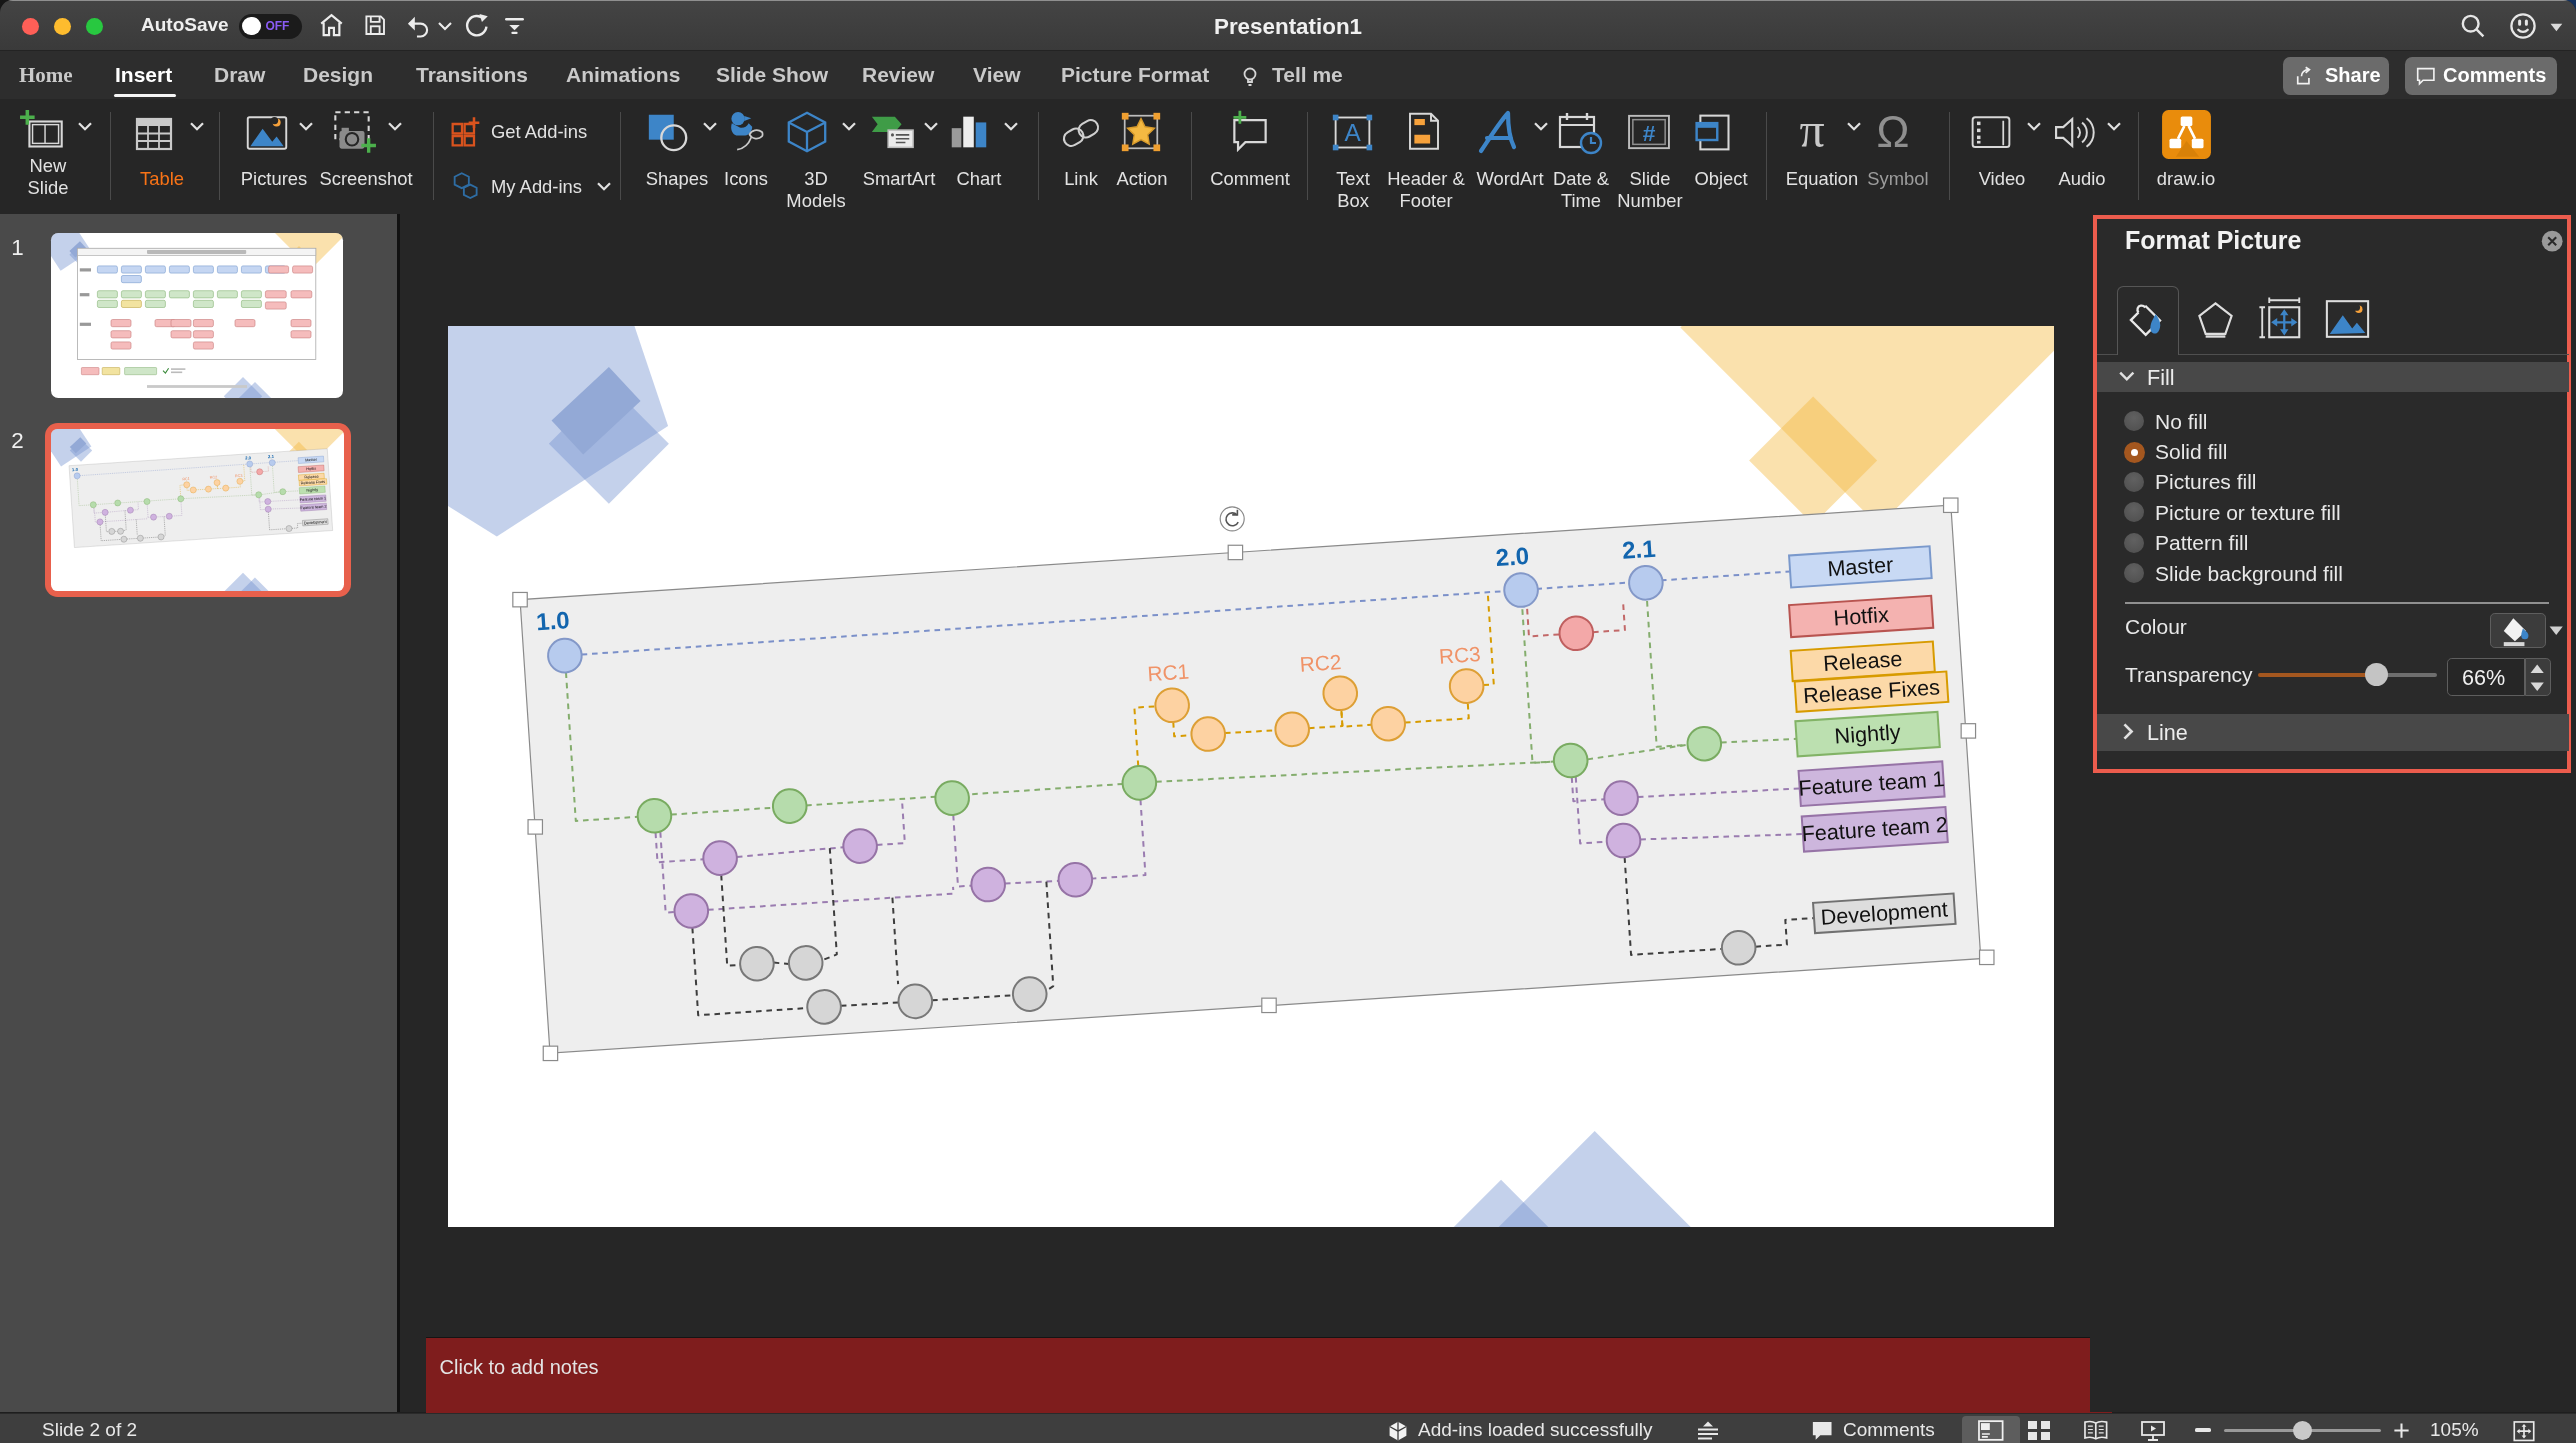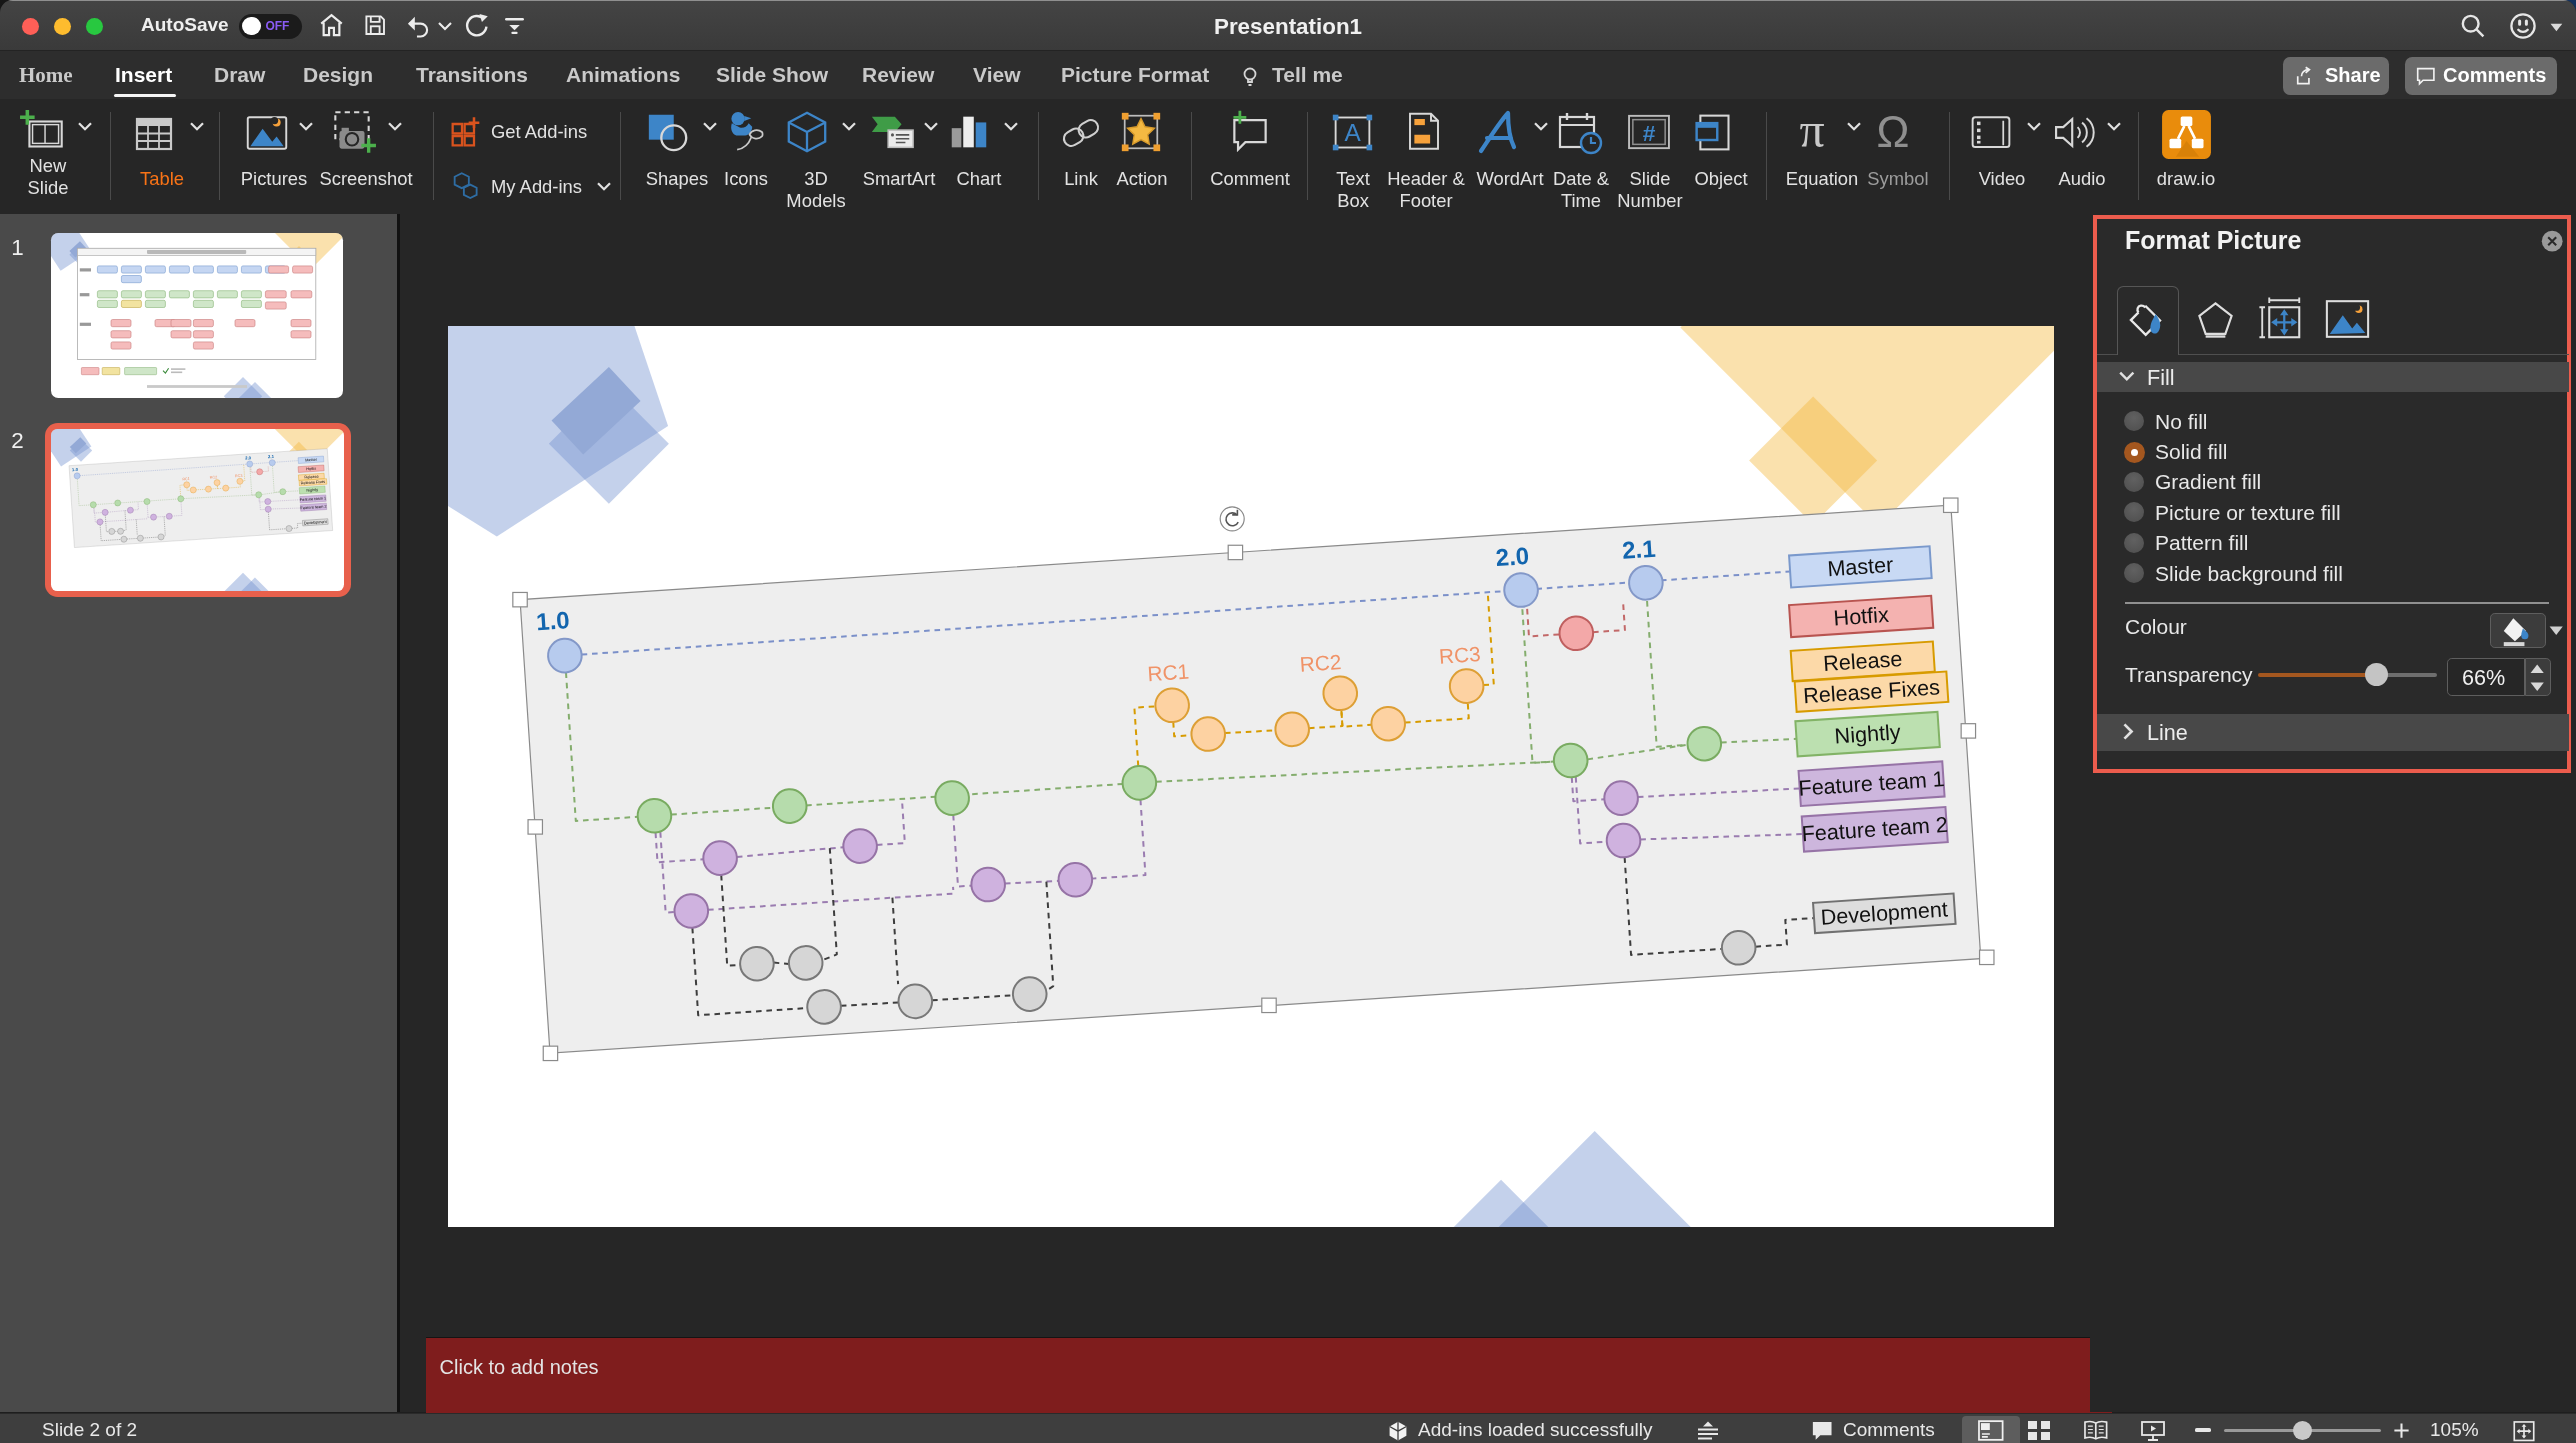--- a/index.html
+++ b/index.html
@@ -694,21 +694,21 @@
 <svg class="abs" style="left:2118px;top:370px;" width="17.6" height="12.8" viewBox="0 0 12 8" fill="none" stroke="#e0e0e0" stroke-width="1.7">
       <path d="M1.5 1.5 6 6l4.5-4.5"></path>
     </svg>
 <div class="abs" style="left:2147px;top:365px;font-size:21.6px;color:#ececec;">Fill</div>
 <div class="radio" style="left:2124px;top:411px;"></div>
 <div class="abs" style="left:2155px;top:410px;font-size:21px;color:#e8e8e8;">No fill</div>
 <div class="abs" style="left:2124px;top:442px;width:21px;height:21px;border-radius:50%;background:#a4571f;"></div>
 <div class="abs" style="left:2131px;top:449px;width:7.2px;height:7.2px;border-radius:50%;background:#fff;"></div>
 <div class="abs" style="left:2155px;top:440px;font-size:21px;color:#e8e8e8;">Solid fill</div>
 <div class="radio" style="left:2124px;top:472px;"></div>
-<div class="abs" style="left:2155px;top:470px;font-size:21px;color:#e8e8e8;">Gradient fill</div>
+<div class="abs" style="left:2155px;top:470px;font-size:21px;color:#e8e8e8;">Pictures fill</div>
 <div class="radio" style="left:2124px;top:502px;"></div>
 <div class="abs" style="left:2155px;top:501px;font-size:21px;color:#e8e8e8;">Picture or texture fill</div>
 <div class="radio" style="left:2124px;top:533px;"></div>
 <div class="abs" style="left:2155px;top:531px;font-size:21px;color:#e8e8e8;">Pattern fill</div>
 <div class="radio" style="left:2124px;top:563px;"></div>
 <div class="abs" style="left:2155px;top:562px;font-size:21px;color:#e8e8e8;">Slide background fill</div>
 <div class="abs" style="left:2125px;top:602px;width:424px;height:1.6px;background:#909090;"></div>
 <div class="abs" style="left:2125px;top:615px;font-size:21px;color:#e8e8e8;">Colour</div>
 <div class="abs" style="left:2490px;top:613px;width:56px;height:35px;background:#3c3c3c;border:0.8px solid #5e5e5e;border-radius:4.8px;"></div>
 <svg class="abs" style="left:2499px;top:615px;" width="35" height="32" viewBox="0 0 44 40">

